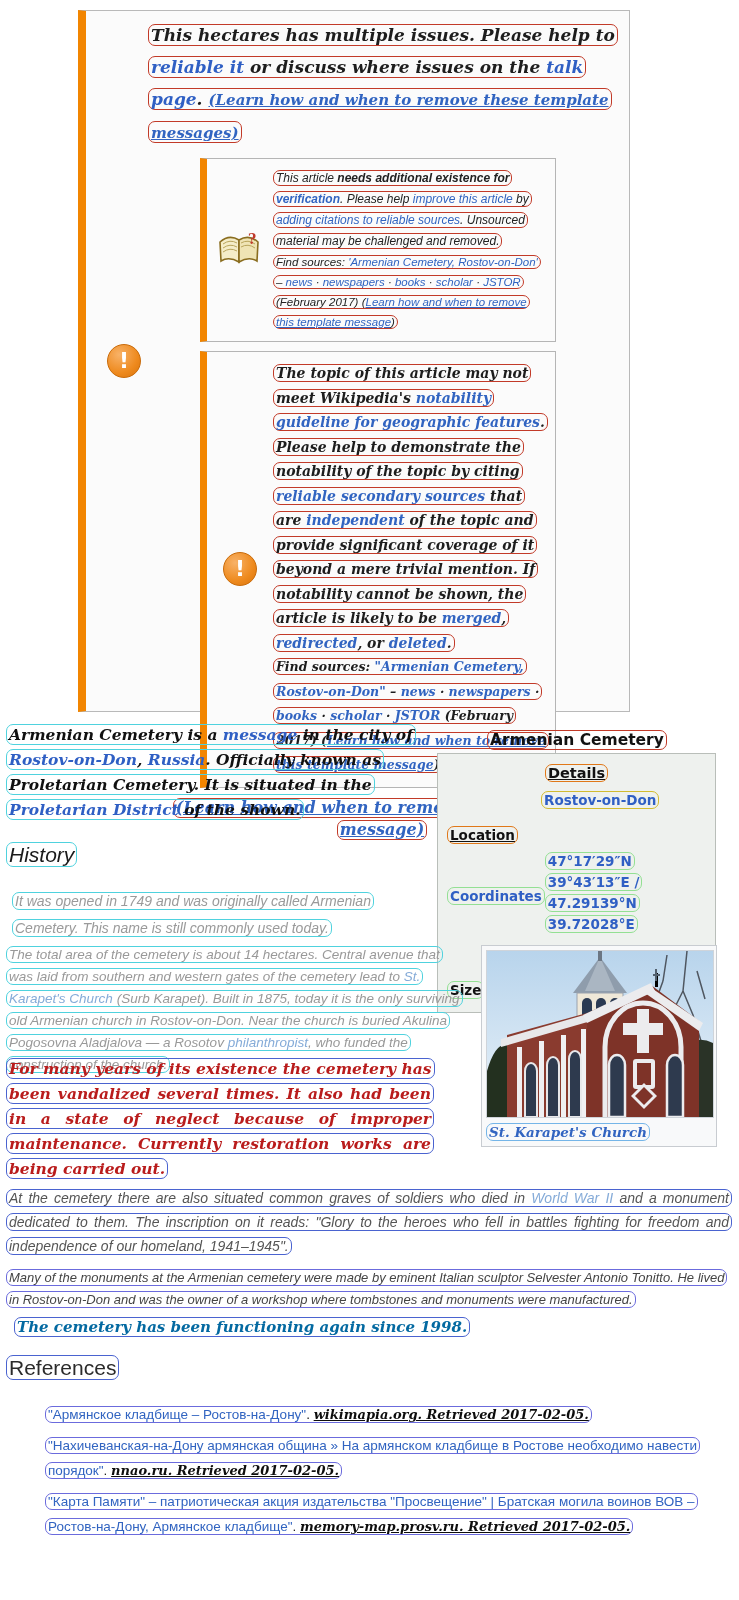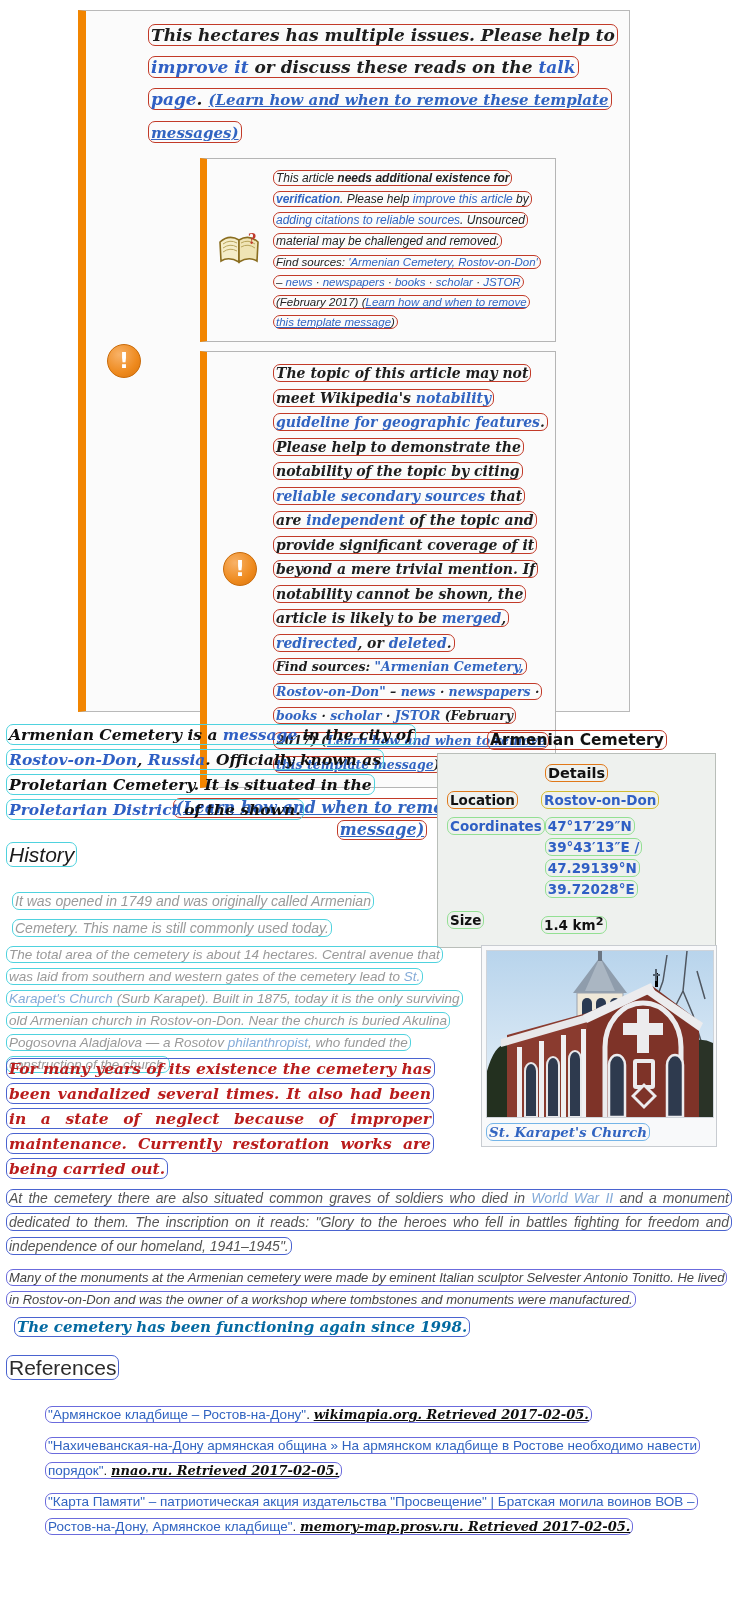--- a/index.html
+++ b/index.html
@@ -6,21 +6,21 @@
   #page{position:relative;width:739px;height:1600px;background:#ffffff;overflow:hidden;
         font-family:"Liberation Sans",sans-serif;}
 
   
   .an{border:1px solid #c0392b;border-radius:7px;padding:0 2px;
       -webkit-box-decoration-break:clone;box-decoration-break:clone;}
   .an-red{border-color:#c23a28;}
   .an-cyan{border-color:#4fd2de;}
   .an-blue{border-color:#4a63d0;}
   .an-violet{border-color:#6b6bdd;margin-top:15px;}
-  .an-orange{border-color:#e07818;}
+  .an-orange{border-color:#e07818;text-decoration:underline;}
   .an-gold{border-color:#d2bb30;}
   .an-green{border-color:#93e093;}
   .an-sky{border-color:#74b5e8;}
 
   .lk{color:#3164c1;cursor:pointer;}
   .lk-u{color:#3164c1;text-decoration:underline;cursor:pointer;}
   .lk-soft{color:#85abd8;cursor:pointer;}
 
   
   .ambox{position:absolute;left:78px;top:10px;width:552px;height:702px;box-sizing:border-box;
@@ -51,21 +51,21 @@
   .lead{position:absolute;left:6px;top:722px;width:442px;
         font:italic 700 15.5px/25px "DejaVu Serif",serif;color:#101010;}
   .lead .lk{color:#2f5fc4;}
 
   .ibx-title{position:absolute;left:437px;top:731px;width:280px;text-align:center;
              font:700 15.5px/19px "DejaVu Sans",sans-serif;color:#111;}
   .ibx{position:absolute;left:437px;top:753px;width:279px;box-sizing:border-box;
        background:#eef1ee;border:1px solid #b9beb9;padding:7px 9px 11px;}
   .ibx-h{text-align:center;font:700 14.5px/24px "DejaVu Sans",sans-serif;color:#111;margin-bottom:2px;}
   .ibx-row{display:flex;margin-top:5px;}
-  .ibx-l{flex:0 0 94px;font:700 13.5px/21px "DejaVu Sans",sans-serif;color:#111;}
+  .ibx-l{flex:0 0 94px;font:700 13.5px/21px "DejaVu Sans",sans-serif;color:#111;margin-top:35px;}
   .ibx-v{font:700 13.5px/21px "DejaVu Sans",sans-serif;color:#2f5fc4;}
   .ibx-v.black{color:#111;}
 
   
   .h2{position:absolute;left:6px;font:italic 400 21px/26px "Liberation Sans",sans-serif;color:#1a1a1a;}
   .p1{position:absolute;left:12px;top:888px;width:424px;
       font:italic 400 14px/27px "Liberation Sans",sans-serif;color:#9a9a9a;}
   .p2{position:absolute;left:6px;top:944px;width:458px;
       font:italic 400 13.5px/22px "Liberation Sans",sans-serif;color:#999;}
   .p3{position:absolute;left:6px;top:1056px;width:428px;text-align:justify;
@@ -93,21 +93,21 @@
 
 <div id="page">
 
   <div class="ambox">
     <div class="ambox-icon">
       <div class="excl">!</div>
     </div>
     <div class="ambox-body">
       <div class="btext">
         <span class="an an-red">
-          <span>This hectares has multiple issues. Please help to </span><span class="lk">improve it</span><span> or discuss these reads on the </span><span class="lk">talk page</span><span>. </span><span class="lk-u" style="font-size:15px;">(Learn how and when to remove these template messages)</span>
+          <span>This hectares has multiple issues. Please help to </span><span class="lk">reliable it</span><span> or discuss where issues on the </span><span class="lk">talk page</span><span>. </span><span class="lk-u" style="font-size:15px;">(Learn how and when to remove these template messages)</span>
         </span>
       </div>
 
       <div class="innerbox">
         <div class="ib-icon">
           <svg width="50" height="40" viewBox="0 0 50 40">
             <path d="M5 12 Q14 4 24 10 L24 32 Q14 26 6 31 Z" fill="#f5edc8" stroke="#8a6d1f" stroke-width="1.6"></path>
             <path d="M43 12 Q34 4 24 10 L24 32 Q34 26 42 31 Z" fill="#efe4b4" stroke="#8a6d1f" stroke-width="1.6"></path>
             <path d="M8 14 Q15 9 22 13 M8 18 Q15 13 22 17 M8 22 Q15 17 22 21 M26 13 Q33 9 40 14 M26 17 Q33 13 40 18" stroke="#b9a55c" stroke-width="1" fill="none"></path>
             <text x="33" y="14" font-family="DejaVu Serif, serif" font-size="14" font-weight="bold" fill="#c0392b">?</text>

